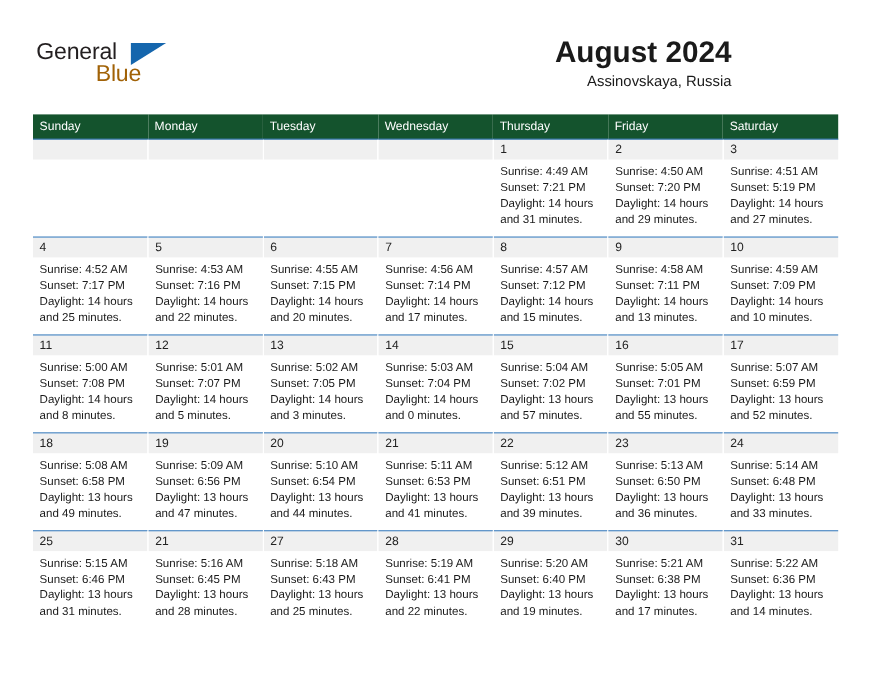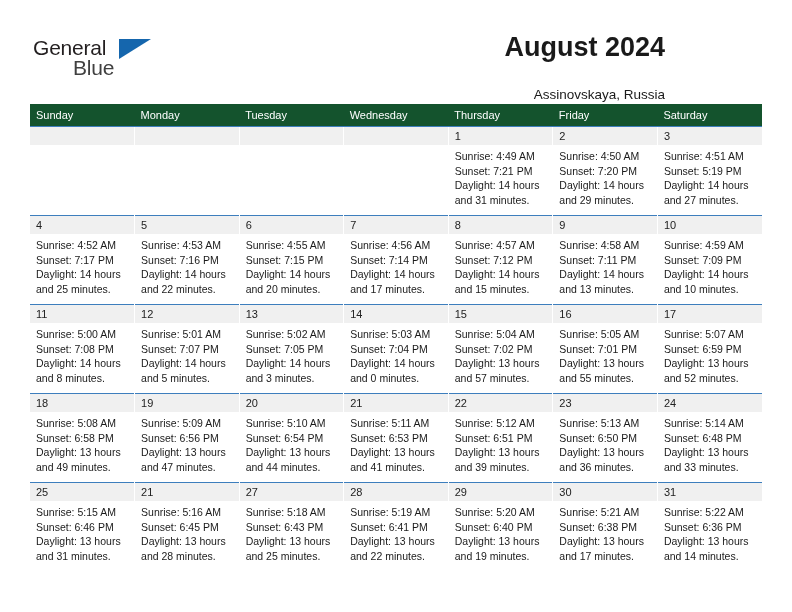--- a/index.html
+++ b/index.html
@@ -42,25 +42,25 @@
     position: absolute;
     left: 0;
     top: 0;
     font-size: 21px;
     letter-spacing: -0.2px;
     color: #231f20;
     font-family: "Liberation Sans", sans-serif;
   }
   .logo-blue {
     position: absolute;
-    left: 40px;
+    left: 54px;
     top: 20px;
     font-size: 21px;
     letter-spacing: -0.2px;
-    color: #404040;
+    color: #a16207;
     font-family: "Liberation Sans", sans-serif;
   }
   .logo-triangle {
     position: absolute;
     left: 86px;
     top: 3px;
     width: 0;
     height: 0;
     border-left: 32px solid #1566ad;
     border-bottom: 20px solid transparent;
@@ -76,21 +76,21 @@
     font-size: 27px;
     font-weight: bold;
     color: #1a1a1a;
     line-height: 34px;
     white-space: nowrap;
   }
   .cal-subtitle {
     font-size: 13.5px;
     color: #1a1a1a;
     line-height: 20px;
-    margin-top: 21px;
+    margin-top: 0;
     white-space: nowrap;
   }
 
   
   .calendar {
     position: absolute;
     left: 30px;
     top: 104px;
     width: 732px;
     border-collapse: collapse;

